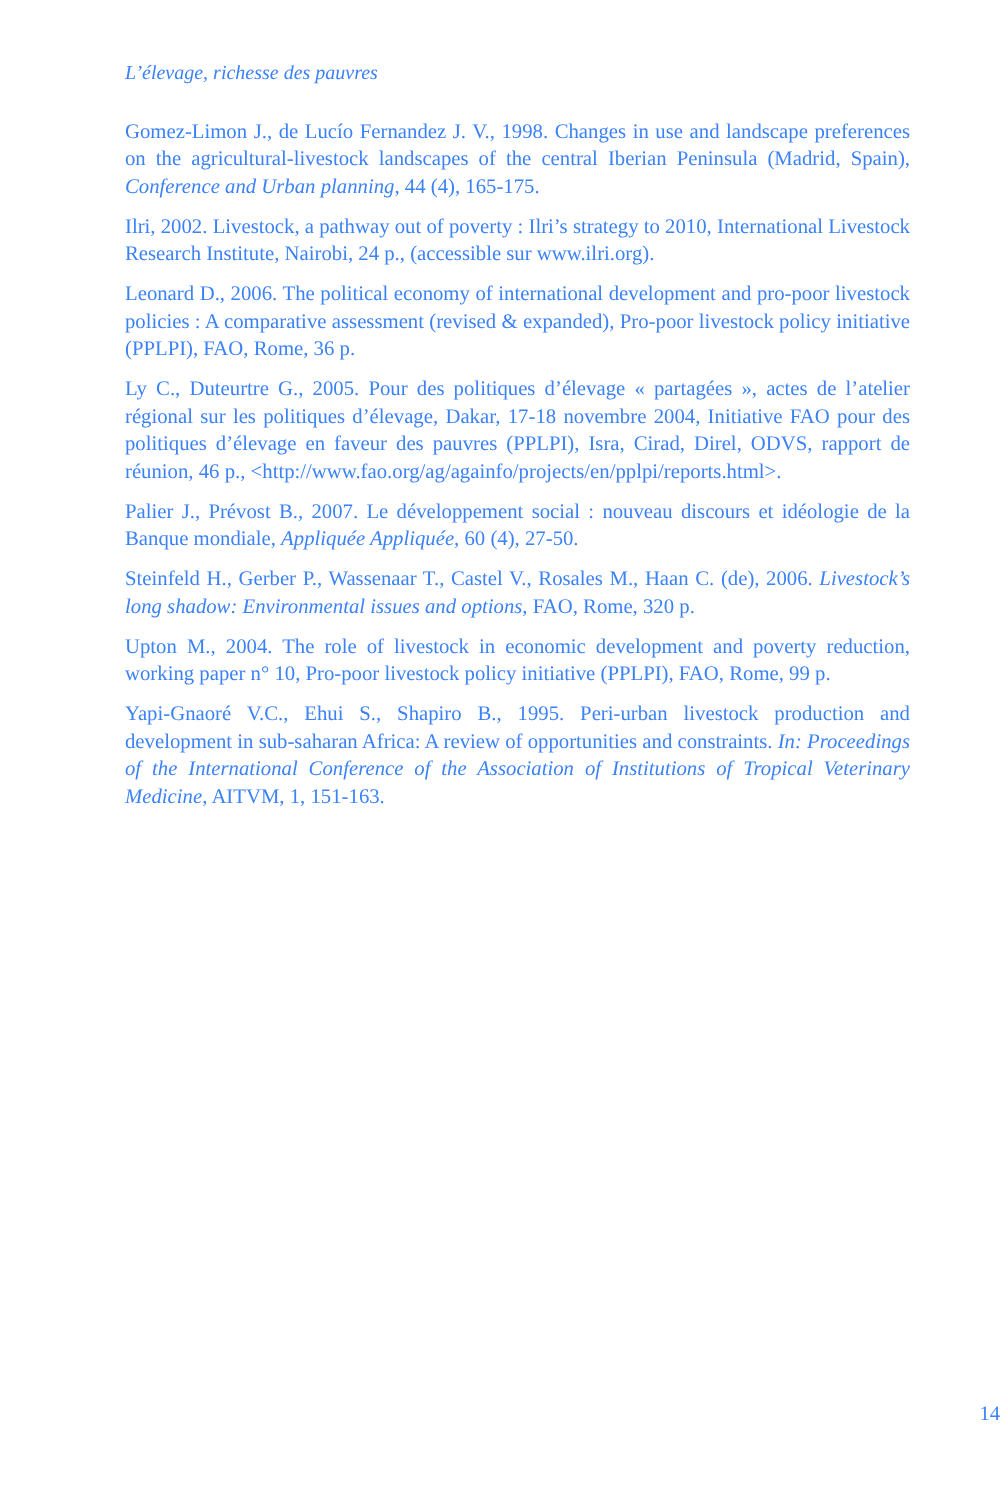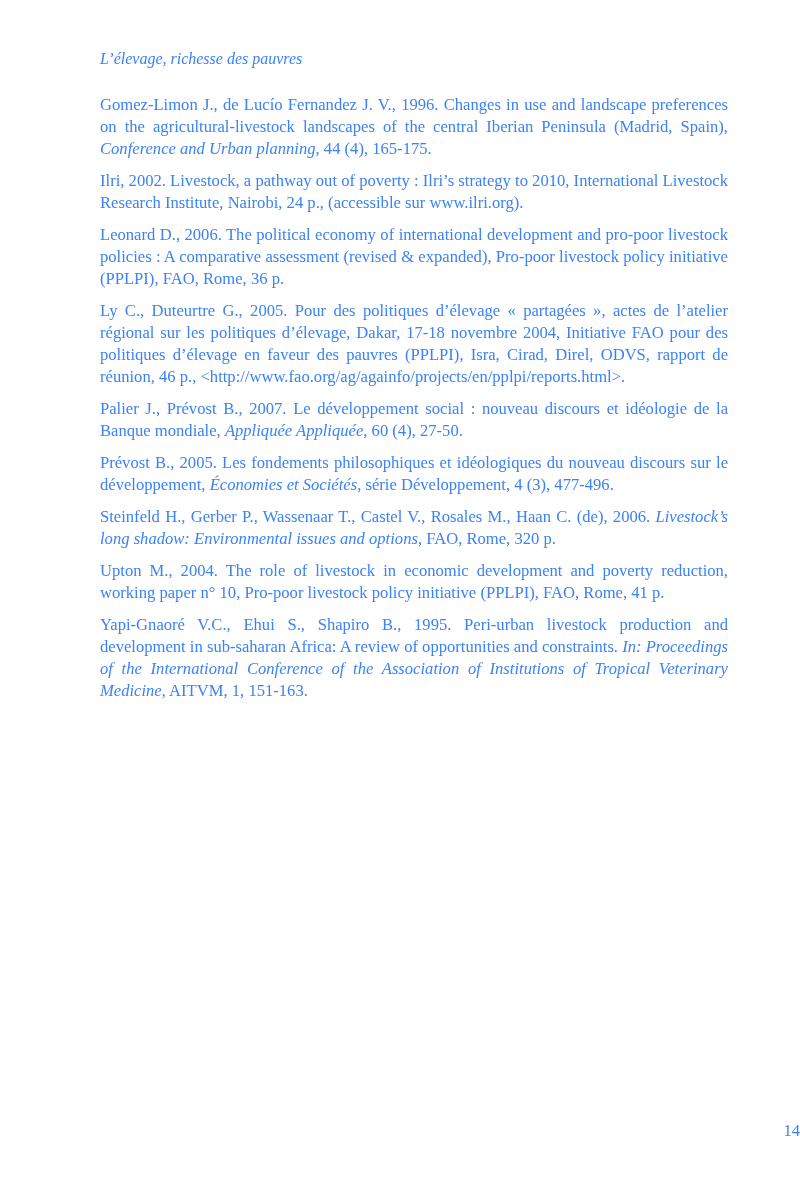--- a/index.html
+++ b/index.html
@@ -56,35 +56,34 @@
 </style>
 </head>
 <body>
 
 <div class="page">
 
   <div class="running-head">L’élevage, richesse des pauvres</div>
 
   <div class="refs">
 
-    <p><span>Gomez-Limon J., de Lucío Fernandez J. V., 1996. Changes in use and landscape preferences on the agricultural-livestock landscapes of the central Iberian Peninsula (Madrid, Spain), </span><span class="italic">Conference and Urban planning</span><span>, 44 (4), 165-175.</span></p>
+    <p><span>Gomez-Limon J., de Lucío Fernandez J. V., 1998. Changes in use and landscape preferences on the agricultural-livestock landscapes of the central Iberian Peninsula (Madrid, Spain), </span><span class="italic">Conference and Urban planning</span><span>, 44 (4), 165-175.</span></p>
 
     <p><span>Ilri, 2002. Livestock, a pathway out of poverty : Ilri’s strategy to 2010, International Livestock Research Institute, Nairobi, 24 p., (accessible sur www.ilri.org).</span></p>
 
     <p><span>Leonard D., 2006. The political economy of international development and pro-poor livestock policies : A comparative assessment (revised &amp; expanded), Pro-poor livestock policy initiative (PPLPI), FAO, Rome, 36 p.</span></p>
 
     <p><span>Ly C., Duteurtre G., 2005. Pour des politiques d’élevage « partagées », actes de l’atelier régional sur les politiques d’élevage, Dakar, 17-18 novembre 2004, Initiative FAO pour des politiques d’élevage en faveur des pauvres (PPLPI), Isra, Cirad, Direl, ODVS, rapport de réunion, 46 p., &lt;http://www.fao.org/ag/againfo/projects/en/pplpi/reports.html&gt;.</span></p>
 
     <p><span>Palier J., Prévost B., 2007. Le développement social : nouveau discours et idéologie de la Banque mondiale, </span><span class="italic">Appliquée Appliquée</span><span>, 60 (4), 27-50.</span></p>
 
-    <p><span>Prévost B., 2005. Les fondements philosophiques et idéologiques du nouveau discours sur le développement, </span><span class="italic">Économies et Sociétés</span><span>, série Développement, 4 (3), 477-496.</span></p>
 
     <p><span>Steinfeld H., Gerber P., Wassenaar T., Castel V., Rosales M., Haan C. (de), 2006. </span><span class="italic">Livestock’s long shadow: Environmental issues and options</span><span>, FAO, Rome, 320 p.</span></p>
 
-    <p><span>Upton M., 2004. The role of livestock in economic development and poverty reduction, working paper n° 10, Pro-poor livestock policy initiative (PPLPI), FAO, Rome, 41 p.</span></p>
+    <p><span>Upton M., 2004. The role of livestock in economic development and poverty reduction, working paper n° 10, Pro-poor livestock policy initiative (PPLPI), FAO, Rome, 99 p.</span></p>
 
     <p><span>Yapi-Gnaoré V.C., Ehui S., Shapiro B., 1995. Peri-urban livestock production and development in sub-saharan Africa: A review of opportunities and constraints. </span><span class="italic">In: Proceedings of the International Conference of the Association of Institutions of Tropical Veterinary Medicine</span><span>, AITVM, 1, 151-163.</span></p>
 
   </div>
 
   <div class="folio">14</div>
 
 </div>
 
 </body></html>

